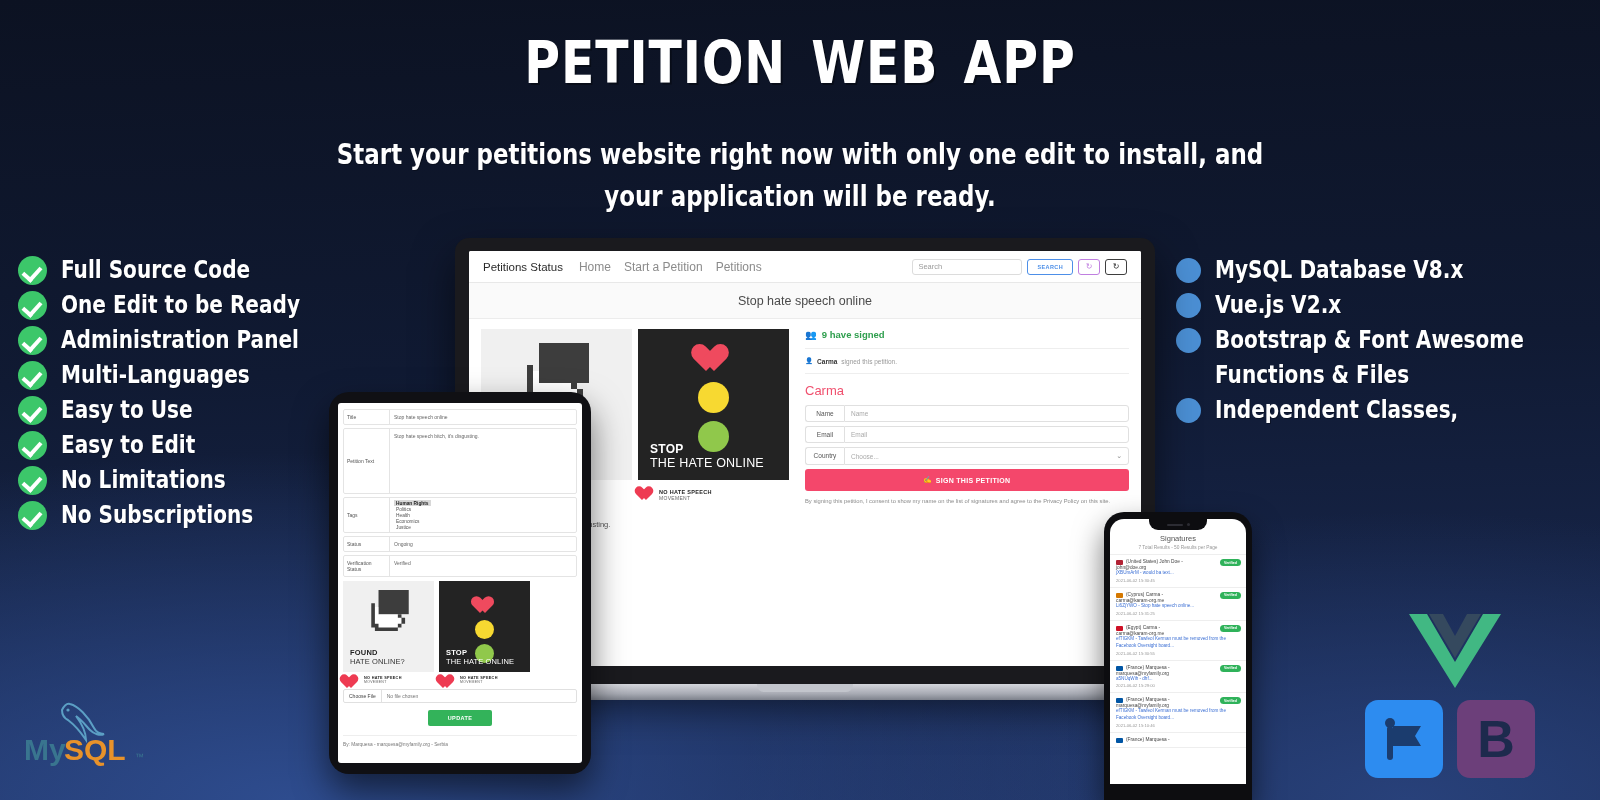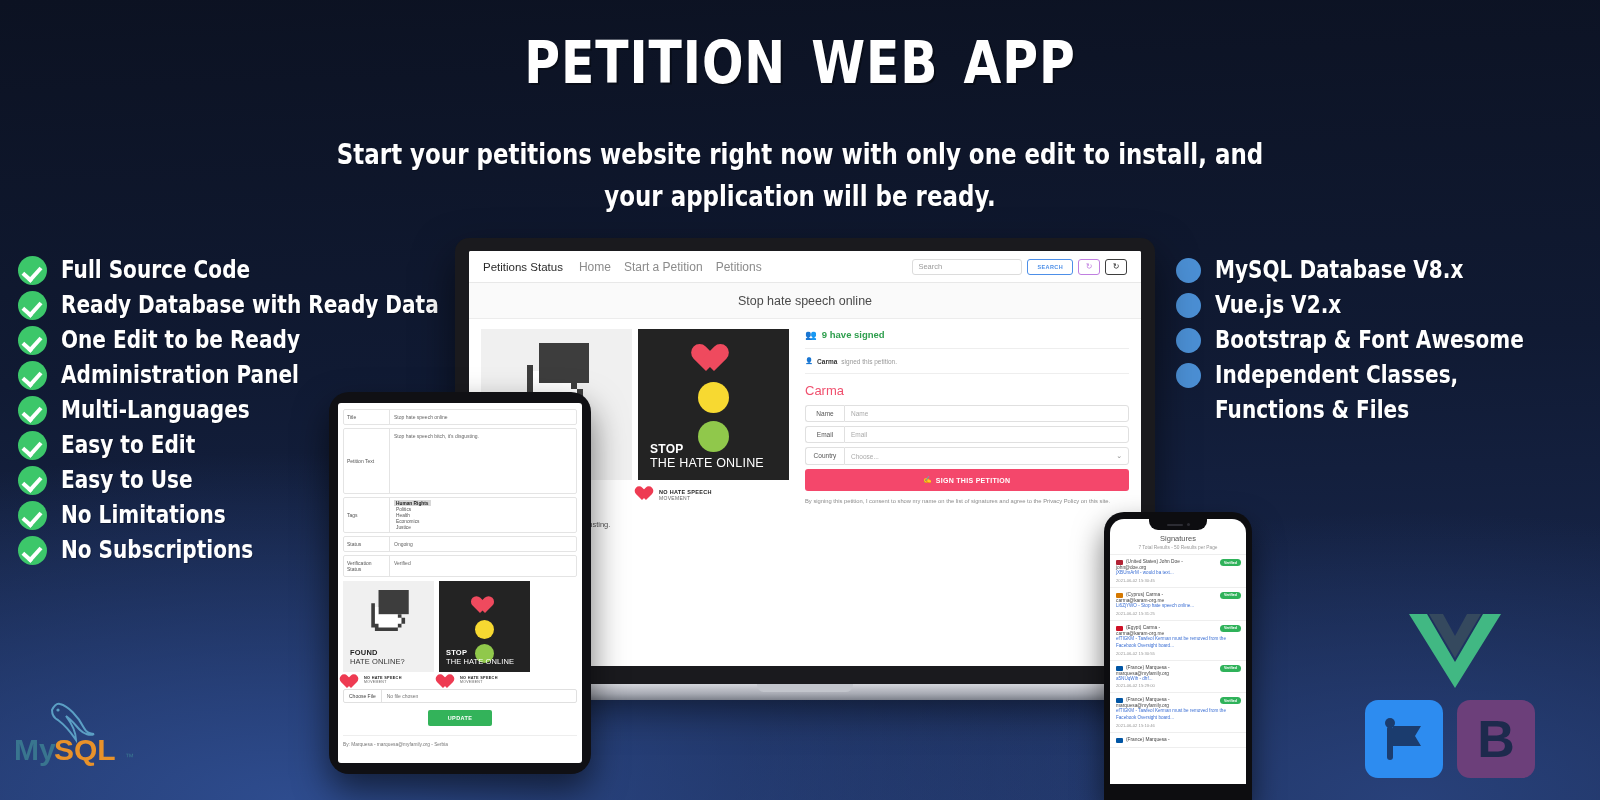--- a/index.html
+++ b/index.html
@@ -253,21 +253,21 @@
   .flag { width:7px; height:5px; flex:0 0 7px; margin-top:1px; border-radius:1px; background:#bbb; }
   .sig-mail { font-size:4.8px; color:#444; }
   .sig-link { font-size:4.6px; color:#3b6fd4; line-height:1.5; }
   .sig-date { font-size:4.2px; color:#999; margin-top:1px; }
   .badge {
     position:absolute; right:5px; top:4px; background:#2fb25a; color:#fff;
     font-size:3.6px; padding:1.5px 4px; border-radius:6px; font-weight:bold;
   }
 
   
-  .logo-mysql { position:absolute; left:8px; top:690px; width:135px; }
+  .logo-mysql { position:absolute; left:18px; top:690px; width:135px; }
   .logo-php   { position:absolute; left:168px; top:672px; width:130px; }
   .logo-stack { position:absolute; left:1355px; top:610px; width:200px; height:180px; }
   .bs-box {
     position:absolute; width:78px; height:78px; border-radius:13px;
     display:flex; align-items:center; justify-content:center;
   }
   .fa-box { left:10px; top:90px; background:#2d8cf0; }
   .b-box  { left:102px; top:90px; background:#6c3f7a; }
   .b-letter { font-size:52px; font-weight:bold; color:#1d2a4d; line-height:1; font-family:"Liberation Sans",sans-serif; }
 </style>
@@ -279,41 +279,37 @@
   <div class="title">Petition Web App</div>
   <div class="subtitle">Start your petitions website right now with only one edit to install, and your application will be ready.</div>
 
   <div class="feat-left">
     <div class="feat-row">
         <span class="check"></span>
         <span class="txt">Full Source Code</span>
       </div>
     <div class="feat-row">
         <span class="check"></span>
-        <span class="txt">Ready Database with Ready Data</span>
-      </div>
-    <div class="feat-row">
-        <span class="check"></span>
         <span class="txt">One Edit to be Ready</span>
       </div>
     <div class="feat-row">
         <span class="check"></span>
         <span class="txt">Administration Panel</span>
       </div>
     <div class="feat-row">
         <span class="check"></span>
         <span class="txt">Multi-Languages</span>
       </div>
     <div class="feat-row">
         <span class="check"></span>
+        <span class="txt">Easy to Use</span>
+      </div>
+    <div class="feat-row">
+        <span class="check"></span>
         <span class="txt">Easy to Edit</span>
-      </div>
-    <div class="feat-row">
-        <span class="check"></span>
-        <span class="txt">Easy to Use</span>
       </div>
     <div class="feat-row">
         <span class="check"></span>
         <span class="txt">No Limitations</span>
       </div>
     <div class="feat-row">
         <span class="check"></span>
         <span class="txt">No Subscriptions</span>
       </div>
   </div>
@@ -325,26 +321,26 @@
       </div>
     <div class="feat-row">
         <span class="bullet"></span>
         <span class="txt">Vue.js V2.x</span>
       </div>
     <div class="feat-row">
         <span class="bullet"></span>
         <span class="txt">Bootstrap &amp; Font Awesome</span>
       </div>
     <div class="feat-row">
+        <span class="bullet hidden"></span>
+        <span class="txt">Functions &amp; Files</span>
+      </div>
+    <div class="feat-row">
         <span class="bullet"></span>
         <span class="txt">Independent Classes,</span>
-      </div>
-    <div class="feat-row">
-        <span class="bullet hidden"></span>
-        <span class="txt">Functions &amp; Files</span>
       </div>
   </div>
 
   <div class="laptop">
     <div class="laptop-body">
       <div class="laptop-screen">
 
         <div class="nav">
           <div class="brand">Petitions Status</div>
           <div class="nav-links">

